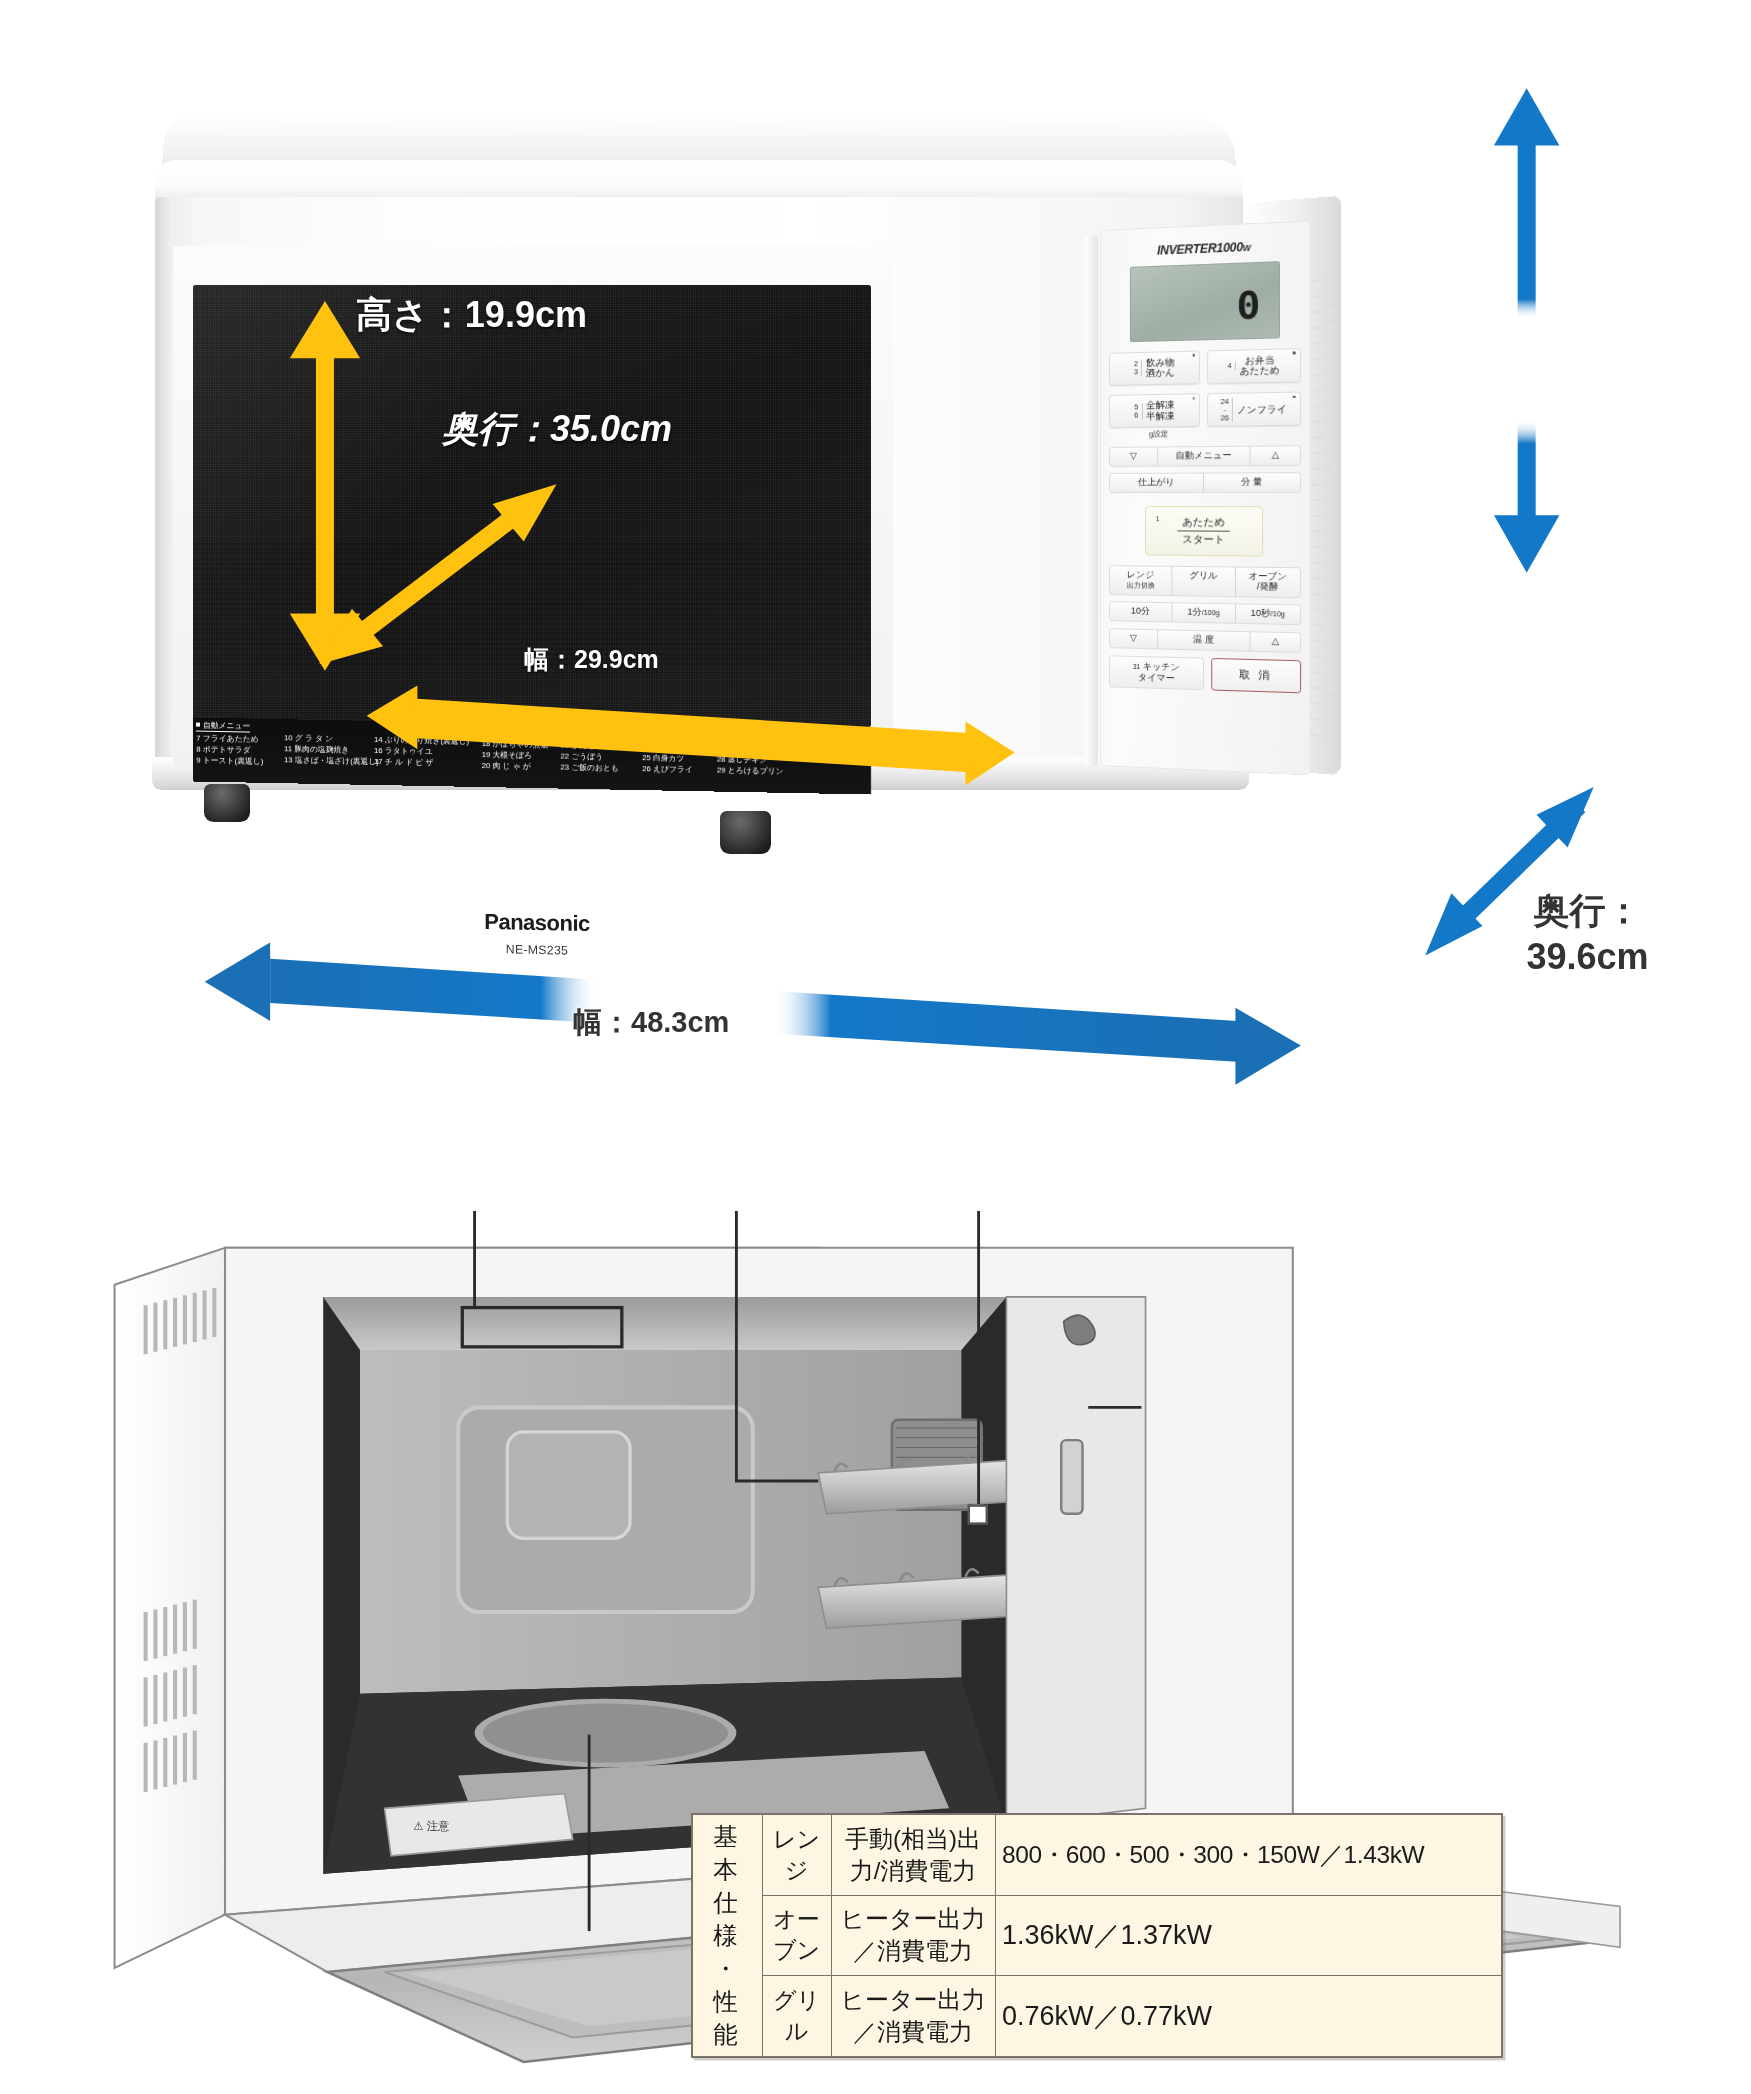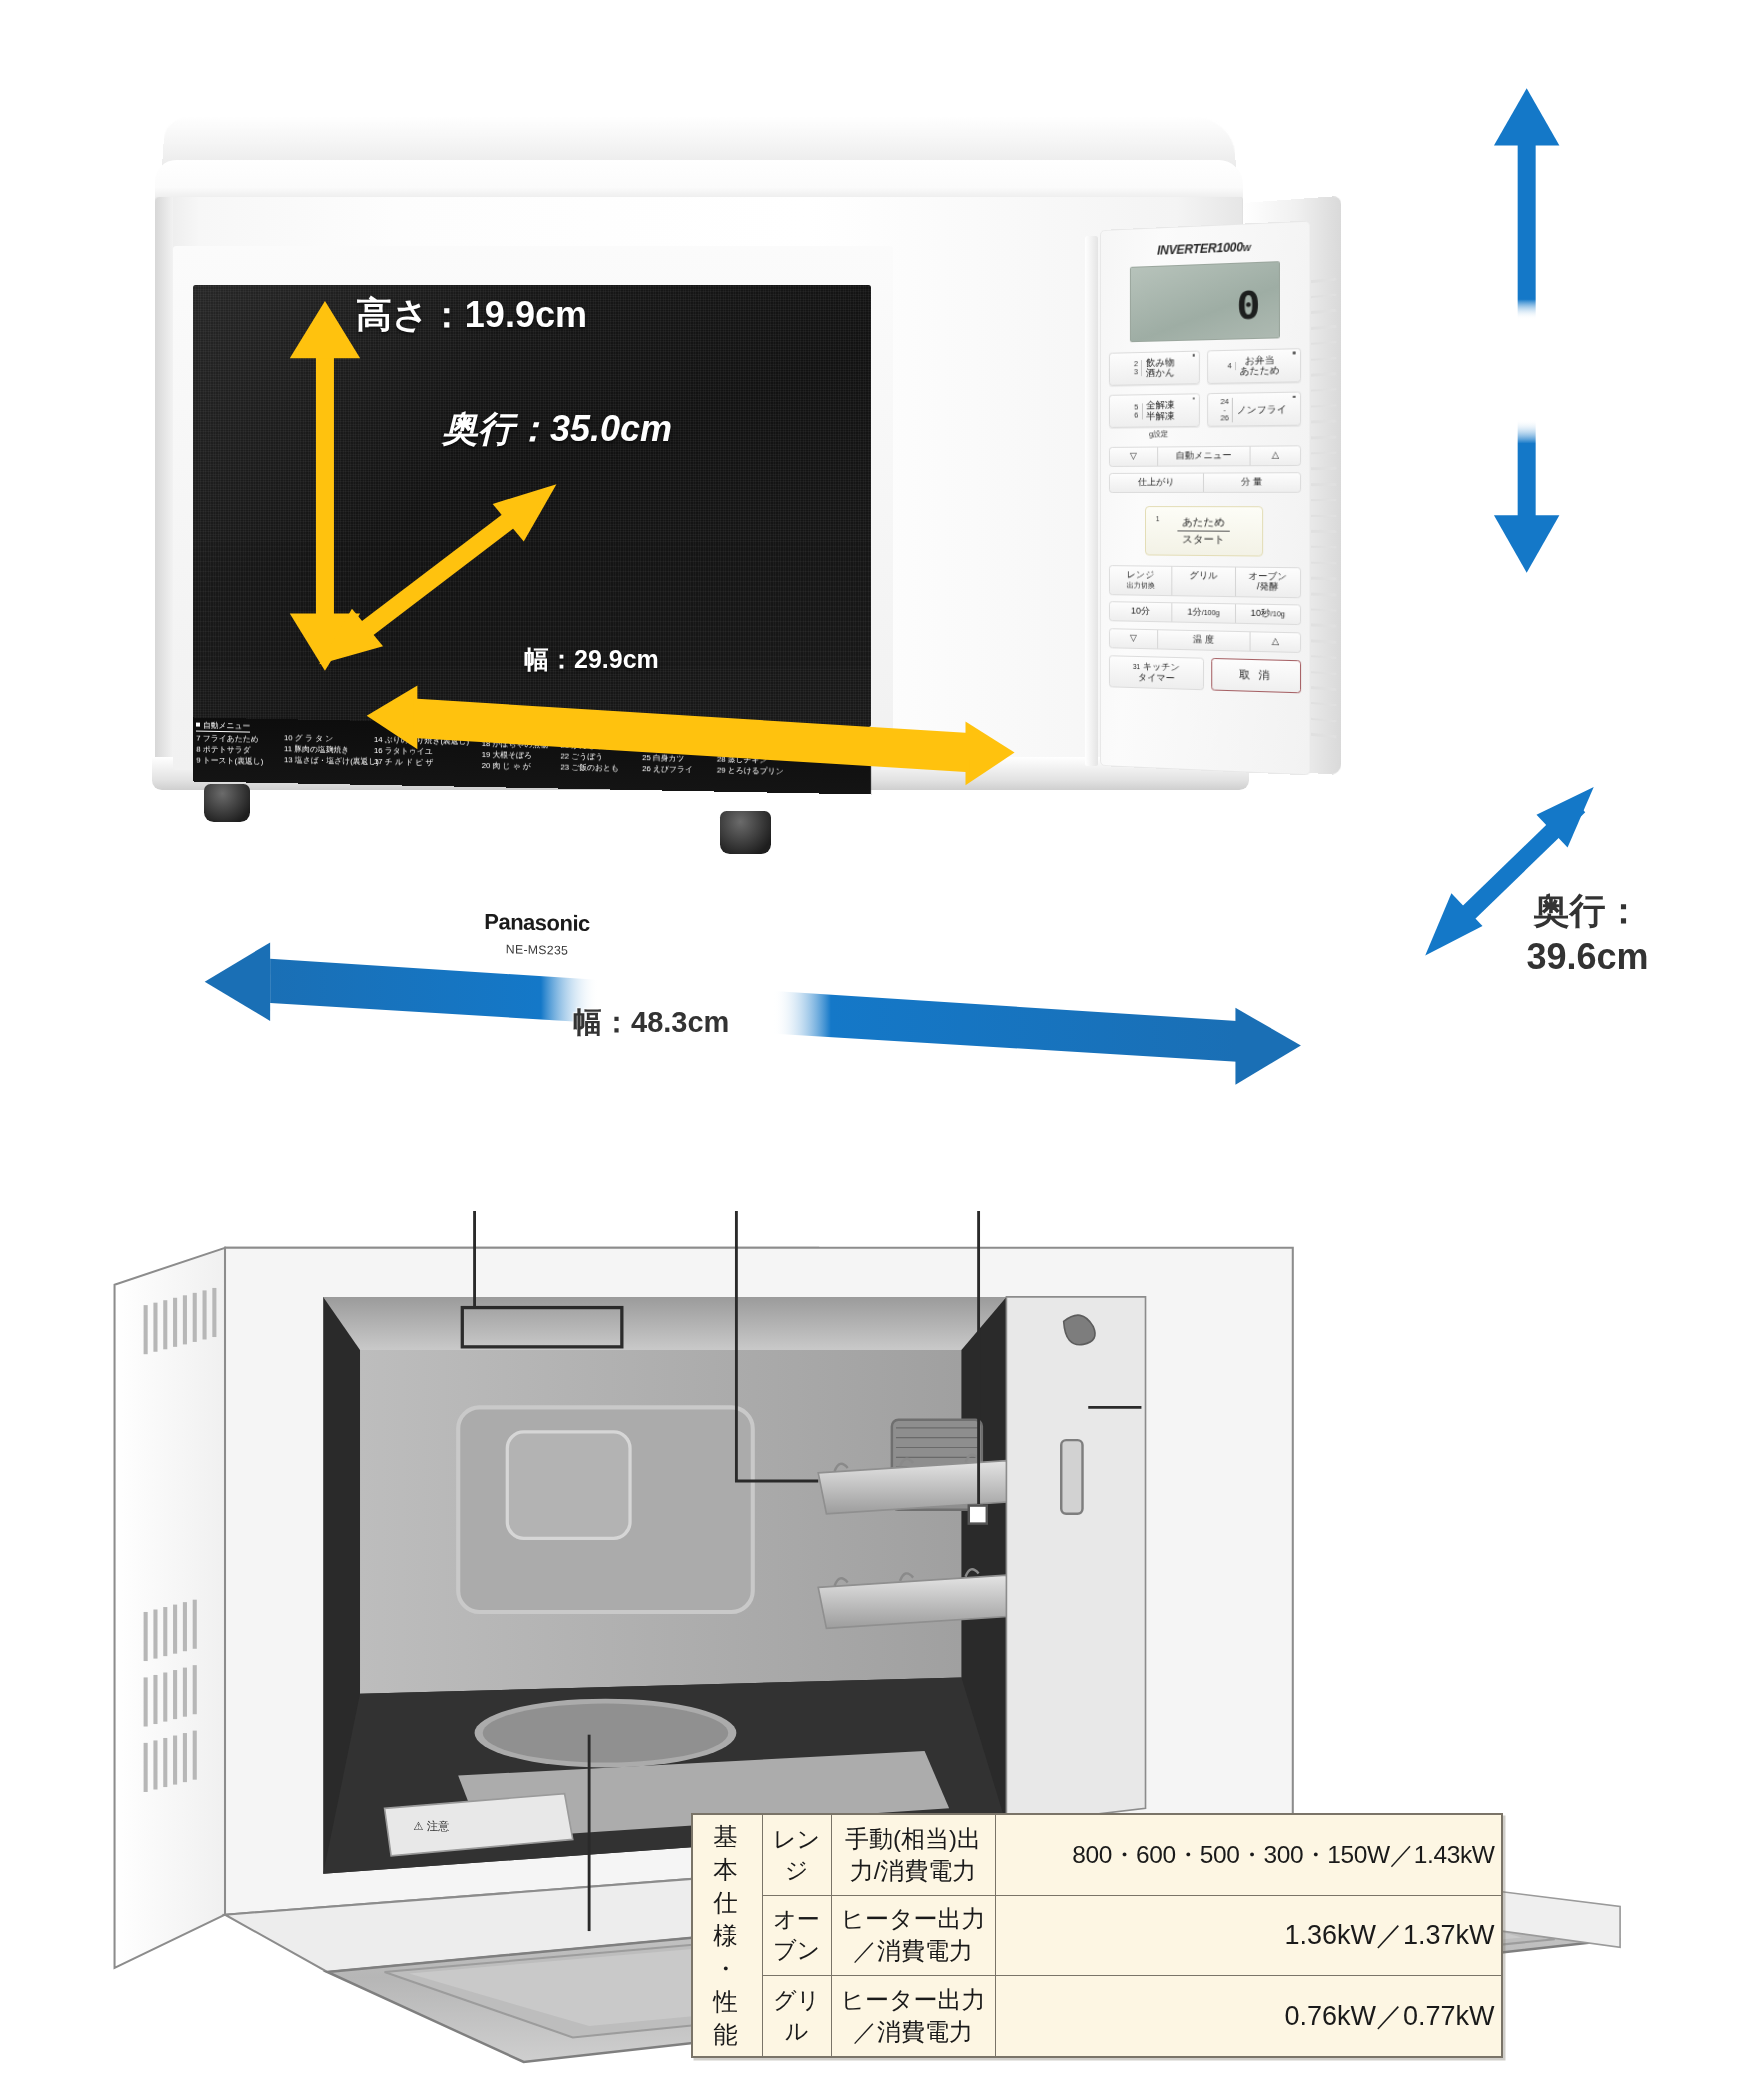--- a/index.html
+++ b/index.html
@@ -210,21 +210,21 @@
     border-collapse:collapse;
     box-shadow: 2.5px 2.5px 0 rgba(120,115,100,.35);
   }
   #spec-table td {
     border:1.6px solid #7a7468; color:#1a1a1a;
     font-family:"Liberation Sans","DejaVu Sans",sans-serif;
   }
   td.c-cat { width:70px; text-align:center; font-size:24.5px; line-height:33px; padding:4.9px 3.3px; letter-spacing:3.3px;}
   td.c-mode { width:69px; text-align:center; font-size:23px; padding:4.9px 1.6px;}
   td.c-item { width:164px; text-align:center; font-size:24px; padding:4.9px 3.3px;margin-left:24px;}
-  td.c-val  { width:507px; text-align:right; font-size:27px; padding:8.2px 6.5px;}
+  td.c-val  { width:507px; text-align:left; font-size:27px; padding:8.2px 6.5px;}
   td.c-val.small { font-size:24.5px; letter-spacing:-0.4px;}
 </style>
 </head>
 <body>
 
 <div id="top-section">
 
   <svg width="1751" height="1088" style="position:absolute;left:0;top:0;" viewBox="0 0 2140 1330">
     <defs>
       <linearGradient id="bgradV" x1="0" y1="0" x2="0" y2="1">

